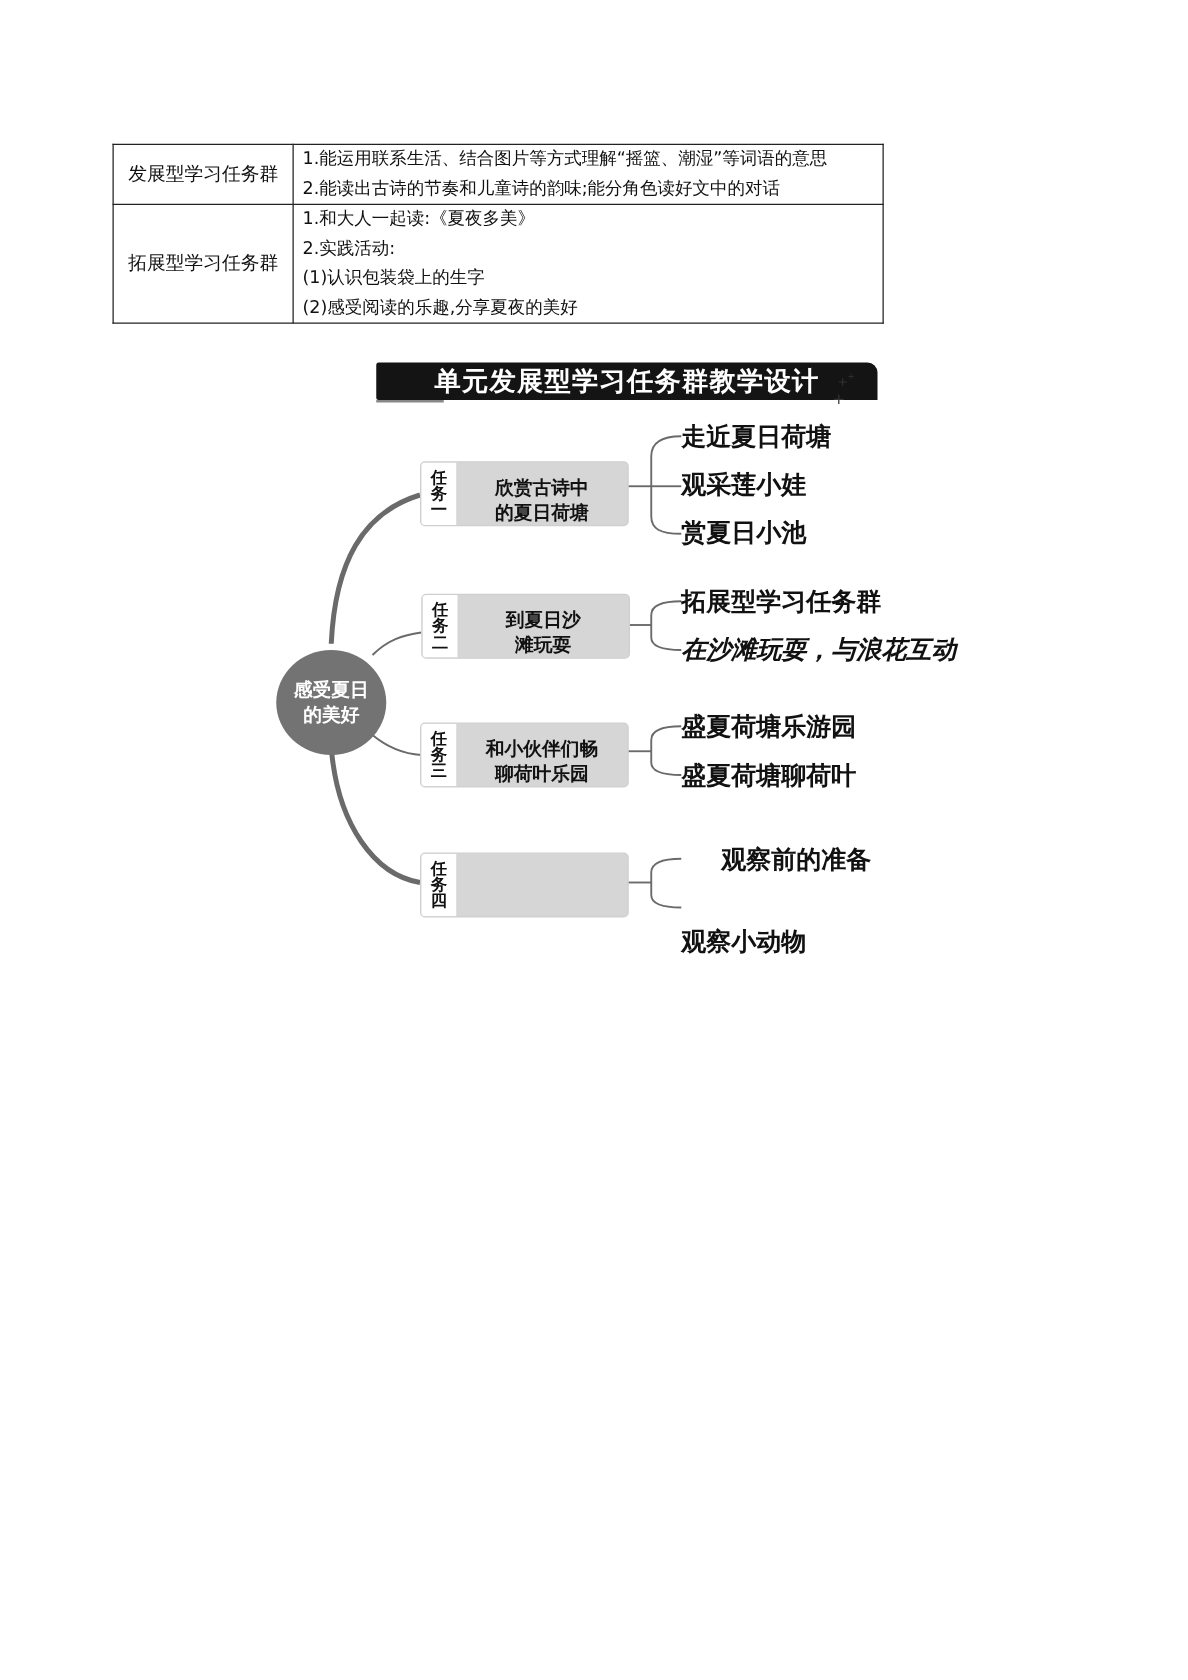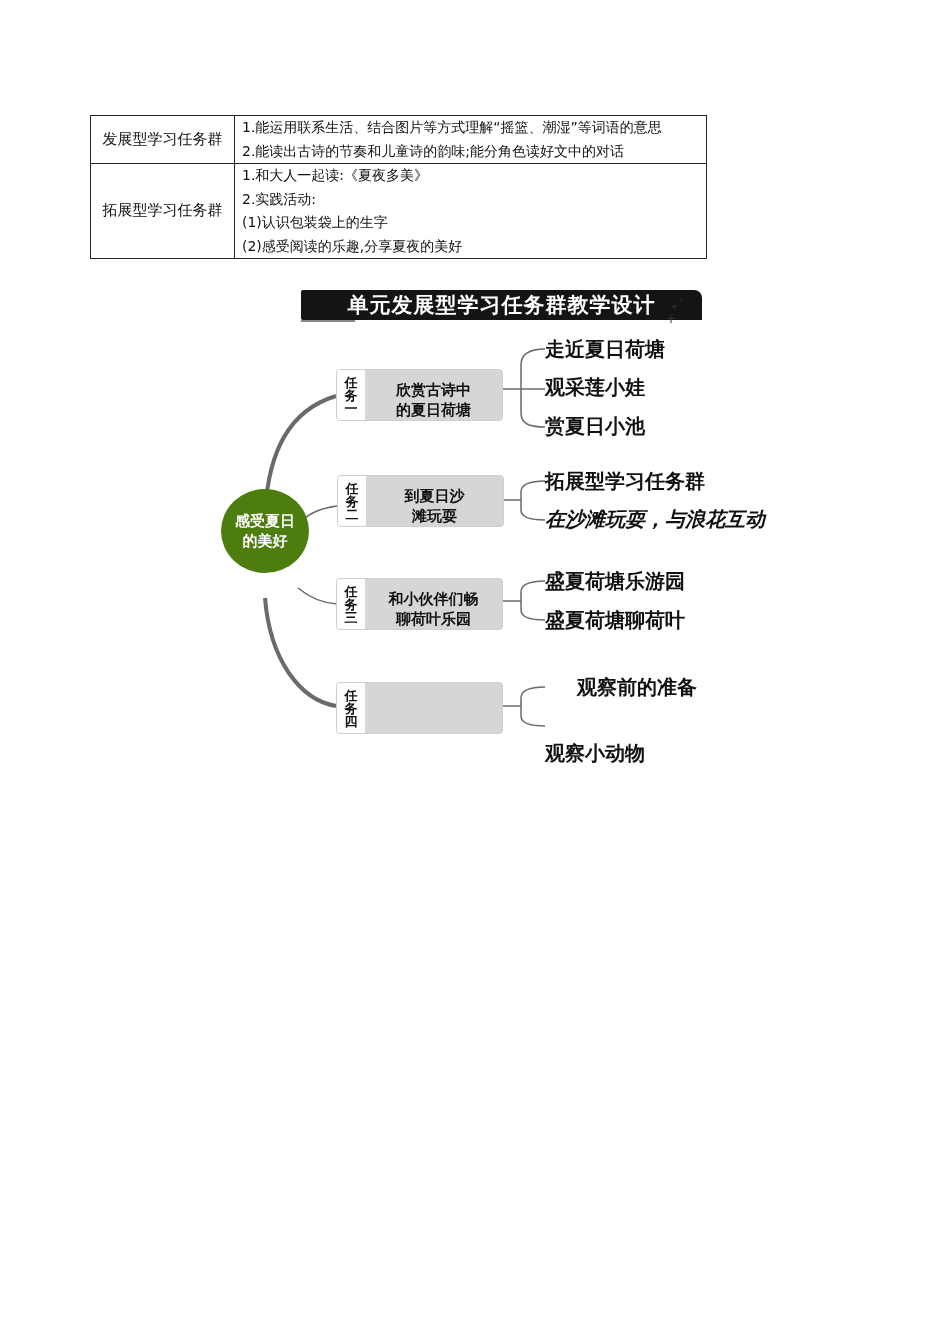--- a/index.html
+++ b/index.html
@@ -4,21 +4,21 @@
 <style>
   html,body{margin:0;padding:0;background:#fff;}
   body{width:950px;height:1344px;position:relative;font-family:"DejaVu Sans","Liberation Sans",sans-serif;color:#111;overflow:hidden;}
   table.tasks{position:absolute;left:90px;top:115px;width:617px;border-collapse:collapse;font-size:14px;}
   table.tasks td{border:1.3px solid #222;padding:0 7px;line-height:23.5px;vertical-align:middle;}
   table.tasks td.lab{width:135px;text-align:center;font-size:15px;padding:0 4px;}
   .title{position:absolute;left:301px;top:290px;width:401px;height:30px;background:#141414;border-radius:2px 8px 0 2px;color:#fff;font-weight:bold;font-size:21px;line-height:30px;text-align:center;letter-spacing:1px;}
   .title-under{position:absolute;left:301px;top:320px;width:54px;height:2px;background:#888;}
   .sparkle{position:absolute;color:#333;font-size:10px;line-height:10px;}
   svg.lines{position:absolute;left:0;top:0;}
-  .center{position:absolute;left:221px;top:489px;width:88px;height:84px;border-radius:50%;background:#4d7c0f;color:#fff;font-weight:bold;font-size:15px;text-align:center;display:flex;align-items:center;justify-content:center;line-height:20px;}
+  .center{position:absolute;left:221px;top:520px;width:88px;height:84px;border-radius:50%;background:#737373;color:#fff;font-weight:bold;font-size:15px;text-align:center;display:flex;align-items:center;justify-content:center;line-height:20px;}
   .node{position:absolute;width:165px;height:50px;border:1px solid #cfcfcf;border-radius:4px;background:#d6d6d6;display:flex;overflow:hidden;}
   .node .tag{width:28px;background:#fff;font-weight:bold;font-size:13px;line-height:13px;display:flex;flex-direction:column;align-items:center;justify-content:center;}
   .node .nm{flex:1;font-weight:bold;font-size:15px;line-height:20px;text-align:center;display:flex;align-items:flex-end;justify-content:center;}
   .leaf{position:absolute;font-weight:bold;font-size:20px;line-height:18px;white-space:nowrap;}
 </style>
 </head>
 <body>
 
 <table class="tasks">
   <tbody>

